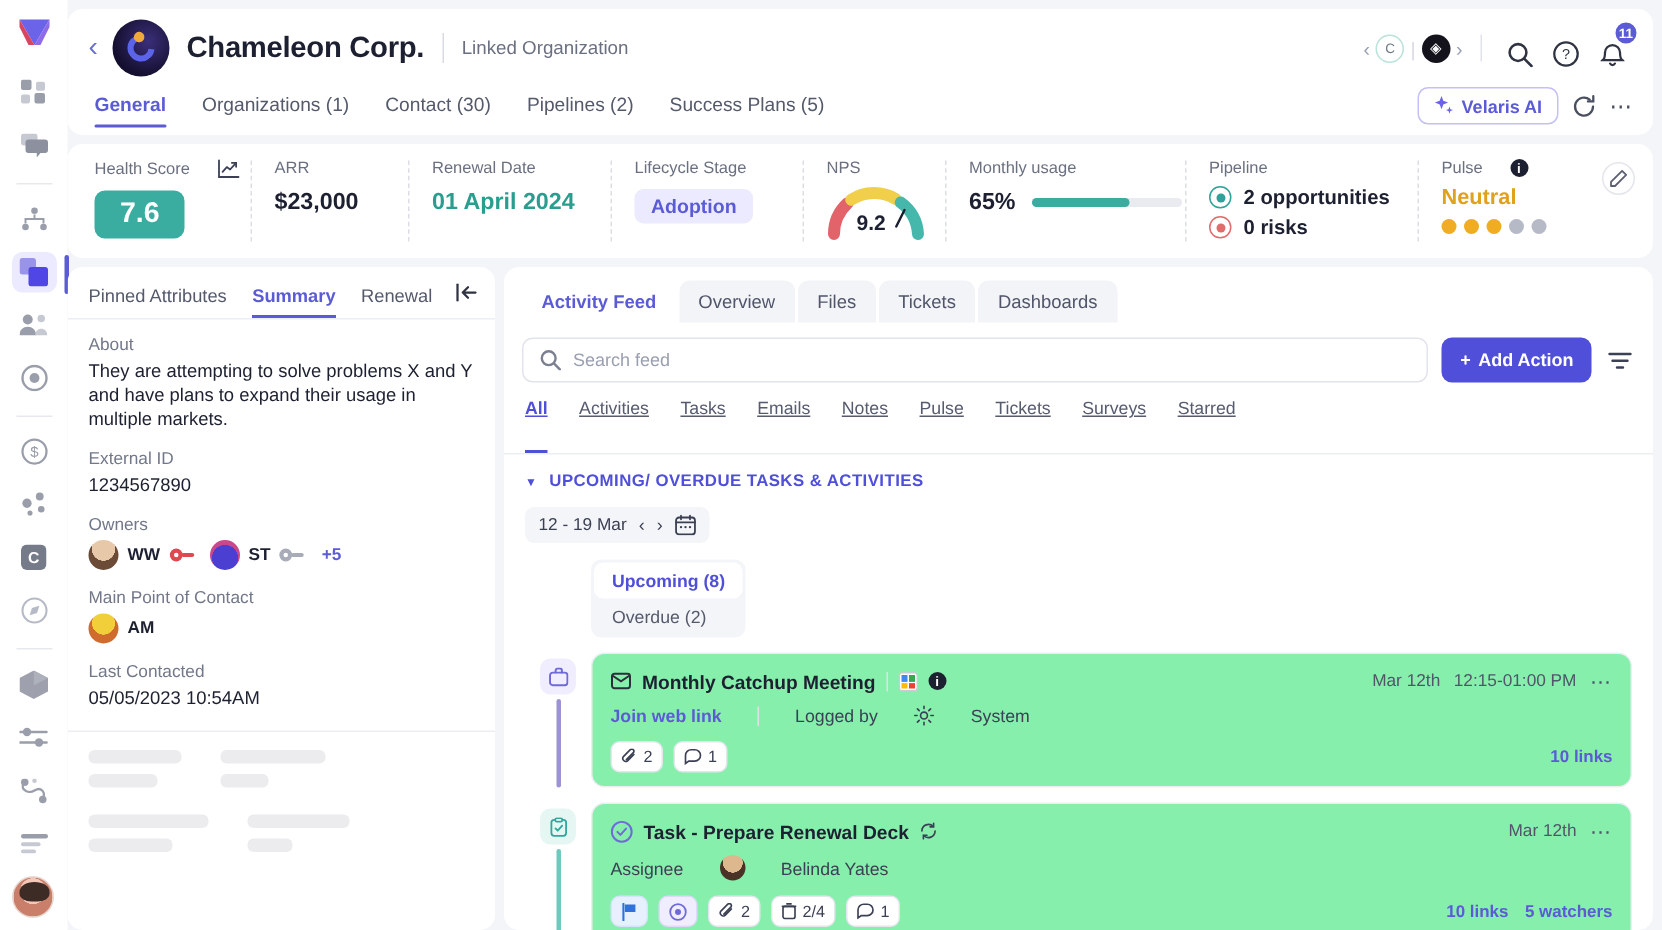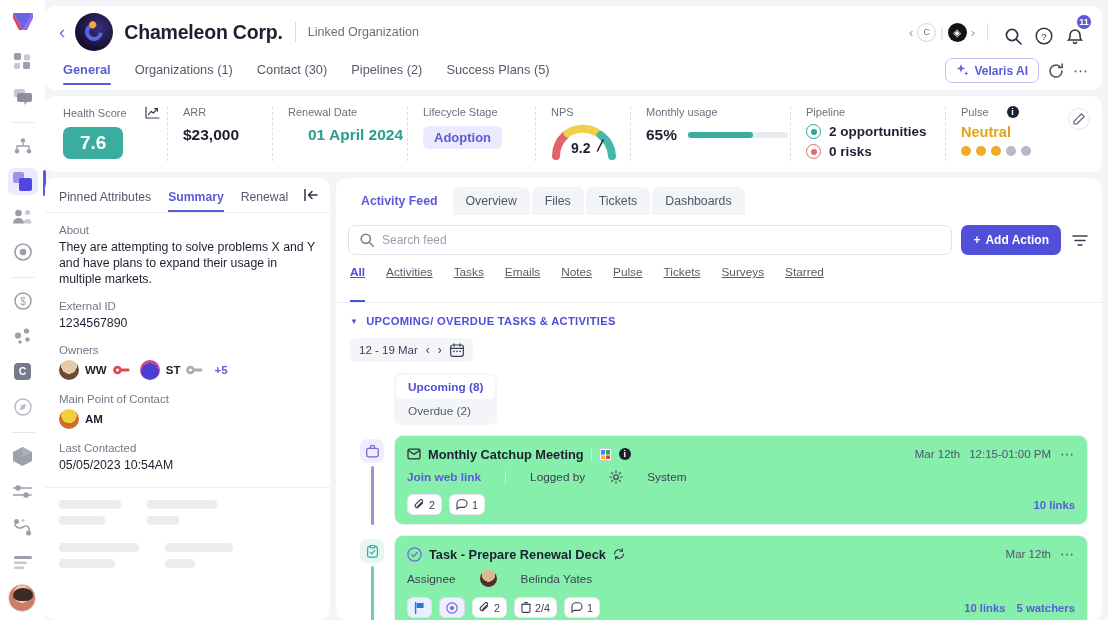--- a/index.html
+++ b/index.html
@@ -114,21 +114,21 @@
     content: ""; position: absolute; left: 0; top: 11px; bottom: 11px;
     width: 1px; border-left: 1px dashed #dcdee6;
   }
   .m-label { font-size: 11px; color: #6b7080; display: flex; align-items: center; gap: 18px; }
   .m-body { margin-top: 8px; display: flex; align-items: center; }
   .hs-pill {
     background: #3aada0; color: #fff; font-size: 19px; font-weight: bold;
     border-radius: 7px; padding: 5px 17px;
   }
   .m-val { font-size: 15.5px; font-weight: bold; color: #1d2030; }
-  .m-val.teal { color: #2a9d8f; margin-left: 20px; }
+  .m-val.teal { color: #2a9d8f; }
   .stage-pill {
     background: #eceafe; color: #5b5bd6; font-weight: bold;
     font-size: 13px; border-radius: 6px; padding: 4px 11px;
   }
   .usage-bar { width: 100px; height: 6px; background: #e9ebf1; border-radius: 4px; margin-left: 11px; position: relative; }
   .usage-fill { position: absolute; left: 0; top: 0; bottom: 0; width: 65%; background: #3aada0; border-radius: 4px; }
   .pipe-row { display: flex; align-items: center; gap: 8px; margin-bottom: 5px; font-size: 13.5px; font-weight: bold; color: #1d2030; }
   .dot-ring { width: 15px; height: 15px; border-radius: 50%; border: 1.6px solid #2ea39a; display: flex; align-items: center; justify-content: center; }
   .dot-ring i { width: 6px; height: 6px; border-radius: 50%; background: #2ea39a; display: block; }
   .dot-ring.red { border-color: #e06c6c; }

